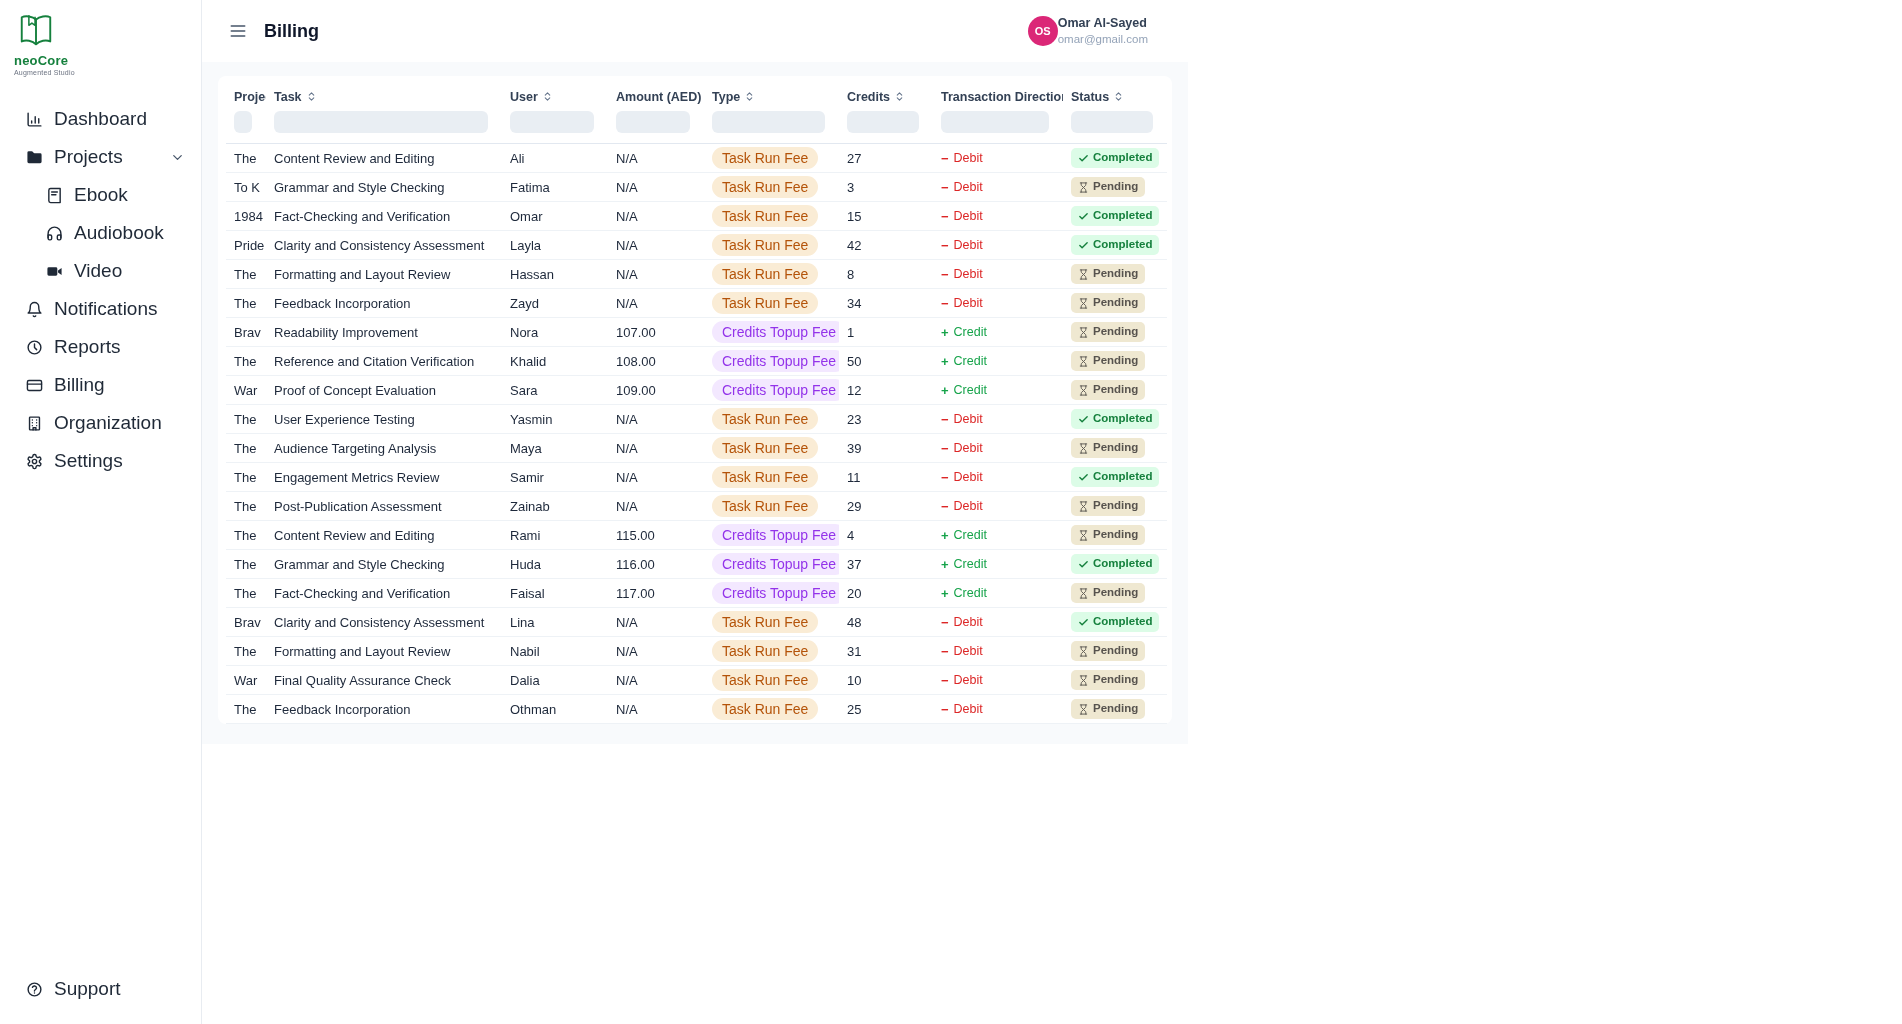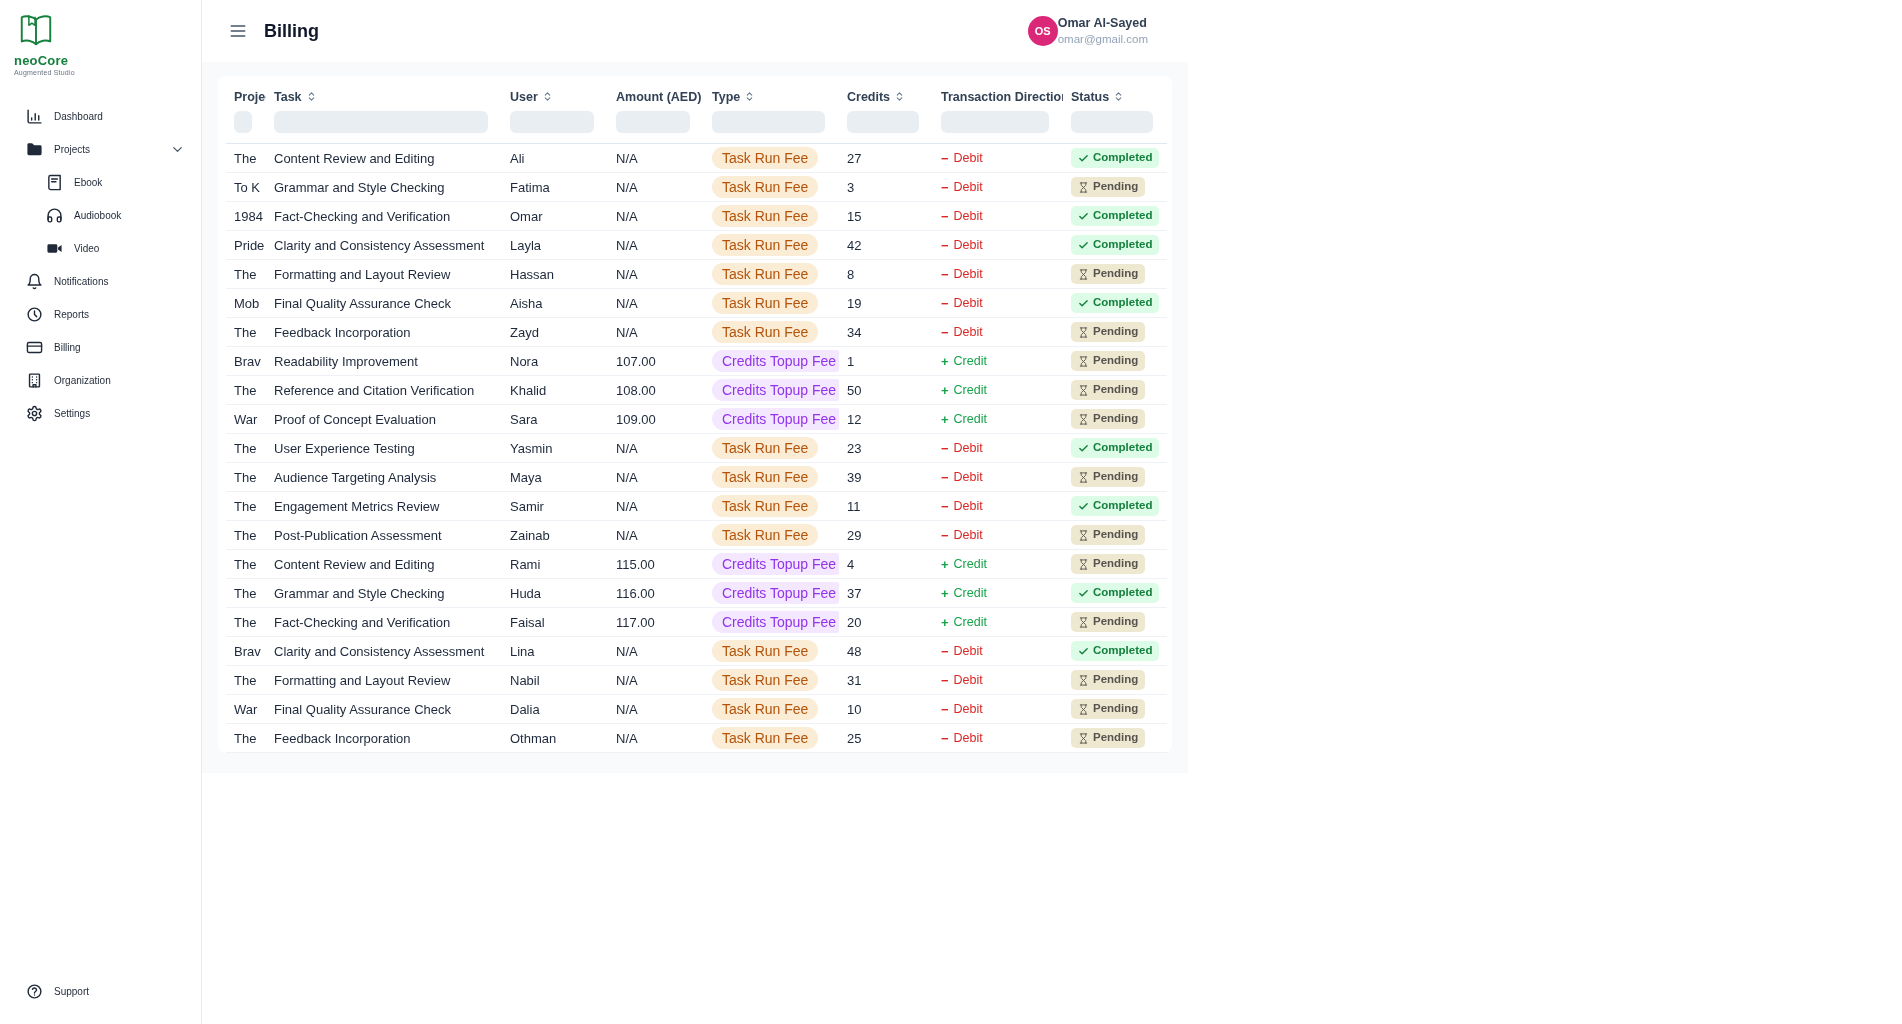--- a/index.html
+++ b/index.html
@@ -21,21 +21,21 @@
     font-family:"Liberation Sans","DejaVu Sans",sans-serif;color:#1e293b;}
   .app{display:flex;width:1902px;height:1024px;}
 
   
   .sidebar{width:202px;flex-shrink:0;background:#fff;border-right:1px solid #e8ecf1;position:relative;}
   .logo-block{padding:12px 0 0 14px;}
   .logo-svg{width:44px;height:38px;display:block;}
   .brand-name{font-size:13px;font-weight:700;color:var(--brand-green);margin-top:3px;letter-spacing:.2px;}
   .brand-tagline{font-size:7px;color:#6b7280;margin-top:1px;letter-spacing:.2px;}
   .nav{margin-top:24px;}
-  .nav-item{display:flex;align-items:center;gap:11px;padding:8px 16px 8px 26px;font-size:10px;color:#1f2937;cursor:pointer;white-space:nowrap;}
+  .nav-item{display:flex;align-items:center;gap:11px;padding:8px 16px 8px 26px;font-size:19px;color:#1f2937;cursor:pointer;white-space:nowrap;}
   .nav-item.sub{padding-left:46px;}
   .nav-ic{width:17px;height:17px;flex-shrink:0;fill:none;stroke:currentColor;stroke-width:2;stroke-linecap:round;stroke-linejoin:round;color:#1f2937;}
   .nav-ic.ic-fill{fill:currentColor;stroke:none;}
   .chev{width:15px;height:15px;margin-left:auto;fill:none;stroke:#475569;stroke-width:2;stroke-linecap:round;stroke-linejoin:round;}
   .support-item{position:absolute;bottom:16px;left:0;right:0;}
 
   
   .main{width:986px;display:flex;flex-direction:column;}
   .topbar{height:62px;display:flex;align-items:center;padding:0 40px 0 24px;background:#fff;flex-shrink:0;}
   .hamburger{background:none;border:none;cursor:pointer;display:flex;align-items:center;padding:2px;}
@@ -290,32 +290,20 @@
                 <td>Hassan</td>
                 <td>N/A</td>
                 <td><span class="pill pill-fee">Task Run Fee</span></td>
                 <td>8</td>
                 <td><span class="dir dir-debit"><span class="dir-sign">−</span>Debit</span></td>
                 <td><span class="badge badge-pending"><svg class="st-icon" viewBox="0 0 24 24">
                       <path d="M5 22h14M5 2h14m-2 20v-4.2a2 2 0 0 0-.59-1.41L12 12 7.59 16.39A2 2 0 0 0 7 17.8V22M7 2v4.2a2 2 0 0 0 .59 1.41L12 12l4.41-4.39A2 2 0 0 0 17 6.2V2" fill="none" stroke="currentColor" stroke-width="2" stroke-linecap="round" stroke-linejoin="round"></path>
                     </svg>Pending</span></td>
               </tr>
               <tr>
-                <td>Mob</td>
-                <td>Final Quality Assurance Check</td>
-                <td>Aisha</td>
-                <td>N/A</td>
-                <td><span class="pill pill-fee">Task Run Fee</span></td>
-                <td>19</td>
-                <td><span class="dir dir-debit"><span class="dir-sign">−</span>Debit</span></td>
-                <td><span class="badge badge-completed"><svg class="st-icon" viewBox="0 0 24 24">
-                      <path d="M20 6 9 17l-5-5" fill="none" stroke="currentColor" stroke-width="3" stroke-linecap="round" stroke-linejoin="round"></path>
-                    </svg>Completed</span></td>
-              </tr>
-              <tr>
                 <td>The</td>
                 <td>Feedback Incorporation</td>
                 <td>Zayd</td>
                 <td>N/A</td>
                 <td><span class="pill pill-fee">Task Run Fee</span></td>
                 <td>34</td>
                 <td><span class="dir dir-debit"><span class="dir-sign">−</span>Debit</span></td>
                 <td><span class="badge badge-pending"><svg class="st-icon" viewBox="0 0 24 24">
                       <path d="M5 22h14M5 2h14m-2 20v-4.2a2 2 0 0 0-.59-1.41L12 12 7.59 16.39A2 2 0 0 0 7 17.8V22M7 2v4.2a2 2 0 0 0 .59 1.41L12 12l4.41-4.39A2 2 0 0 0 17 6.2V2" fill="none" stroke="currentColor" stroke-width="2" stroke-linecap="round" stroke-linejoin="round"></path>
                     </svg>Pending</span></td>

